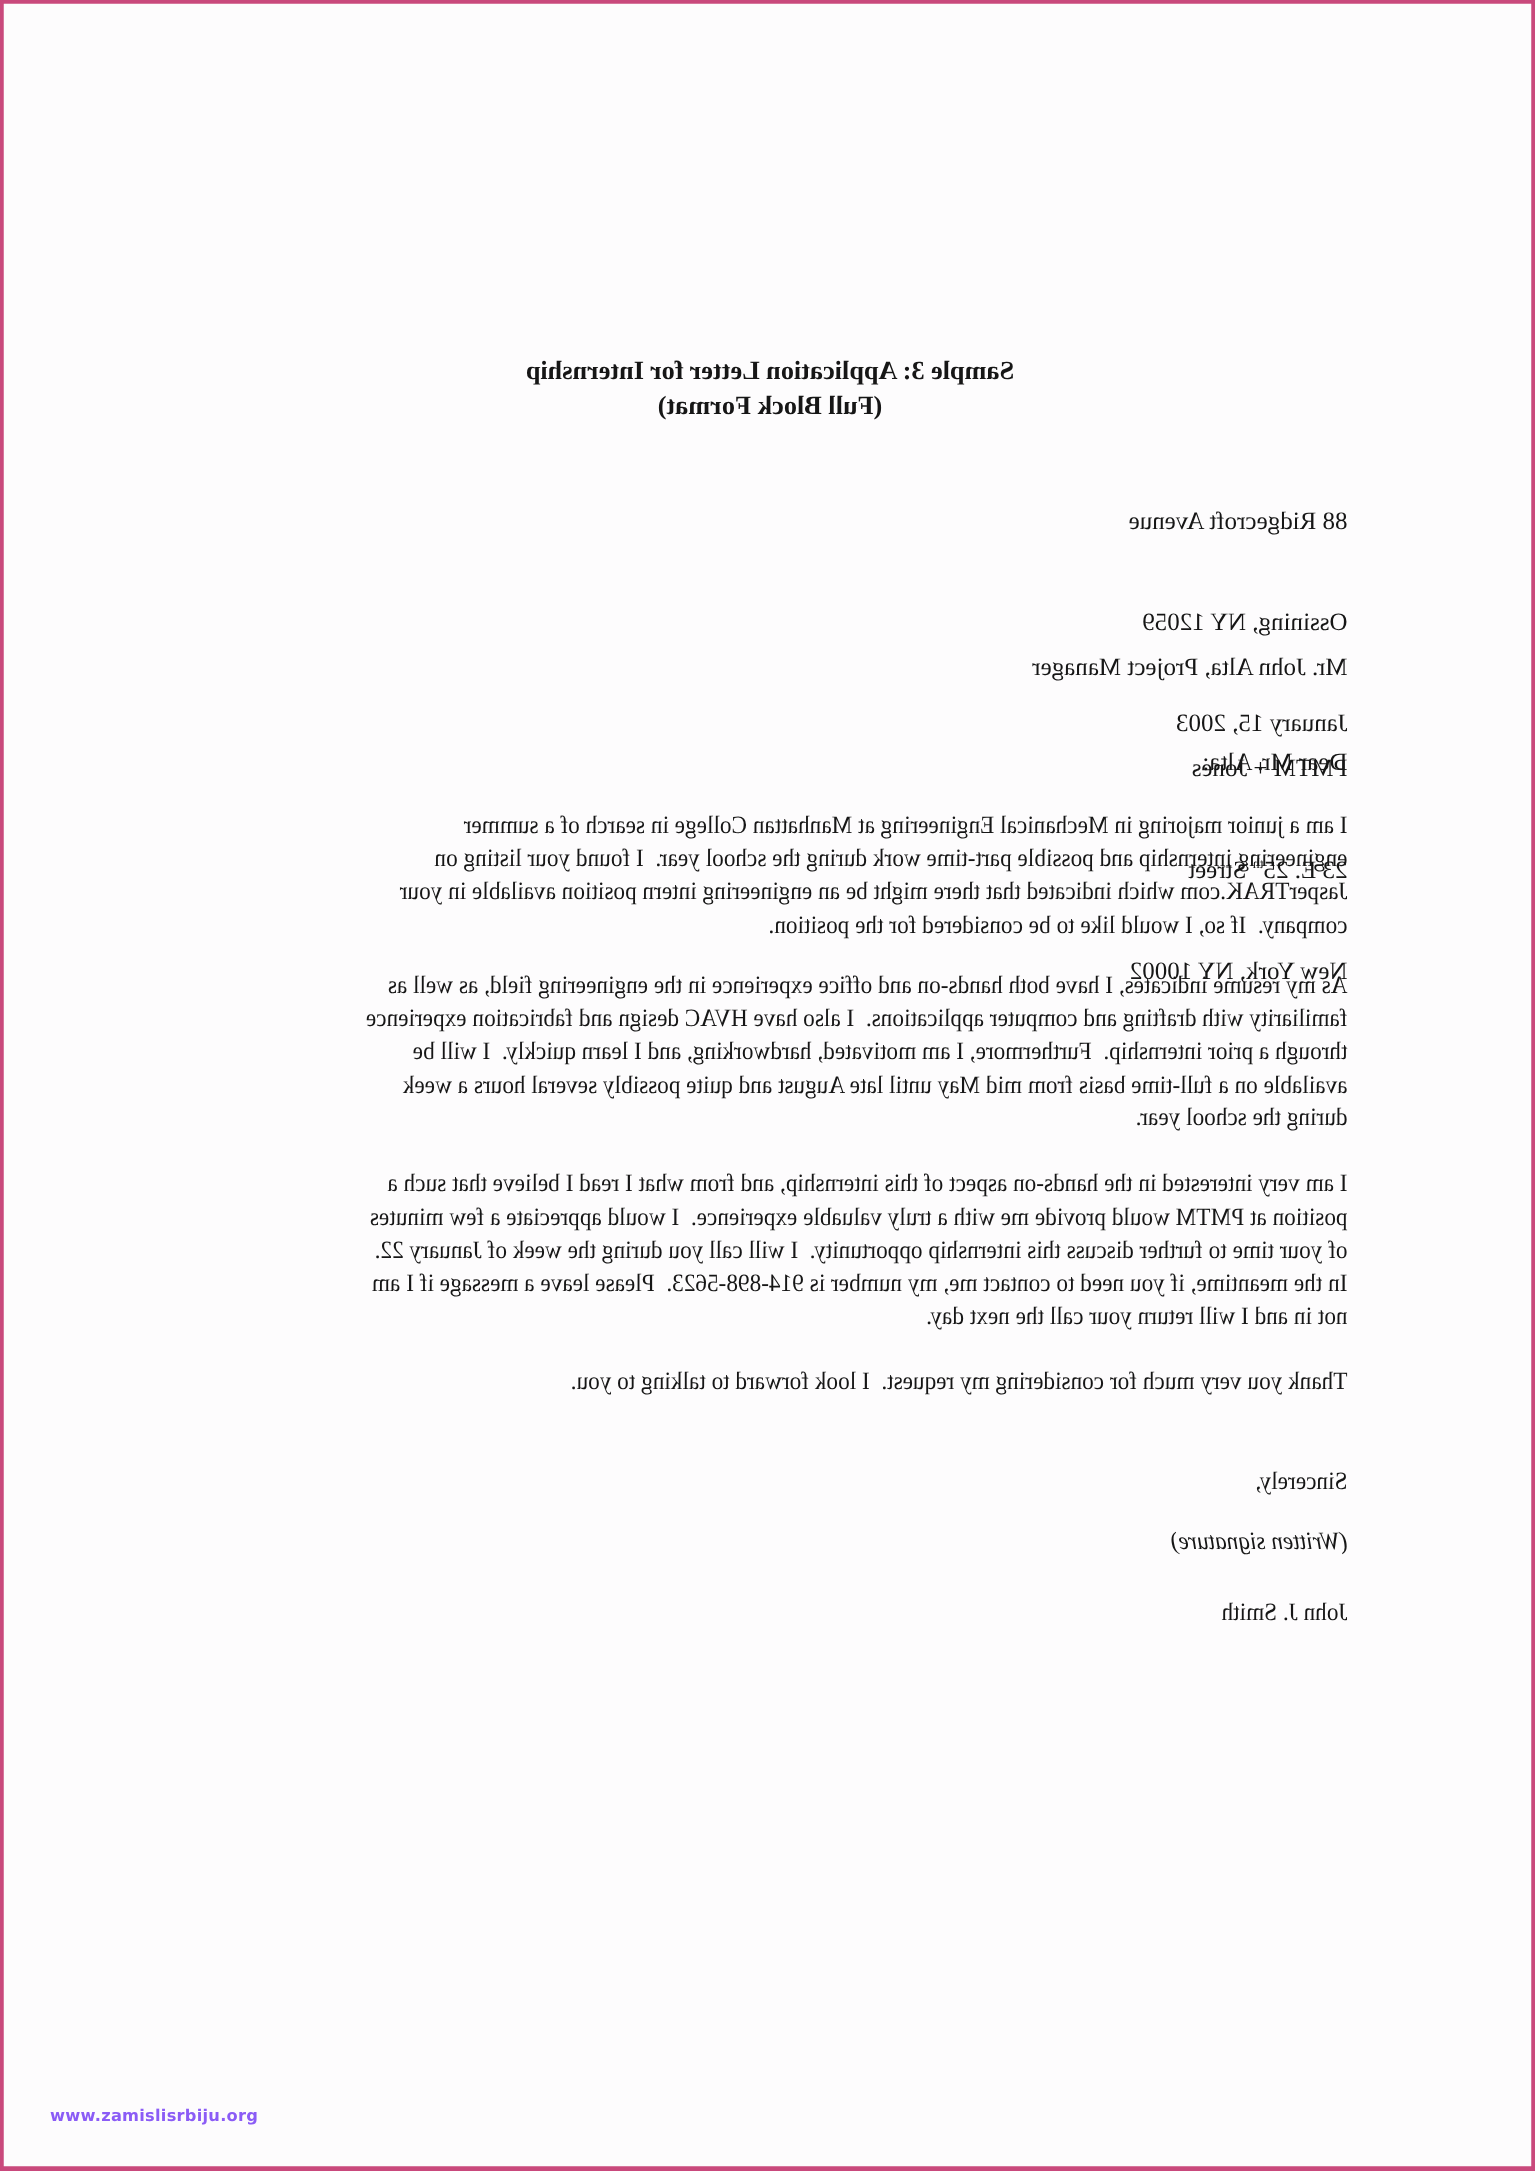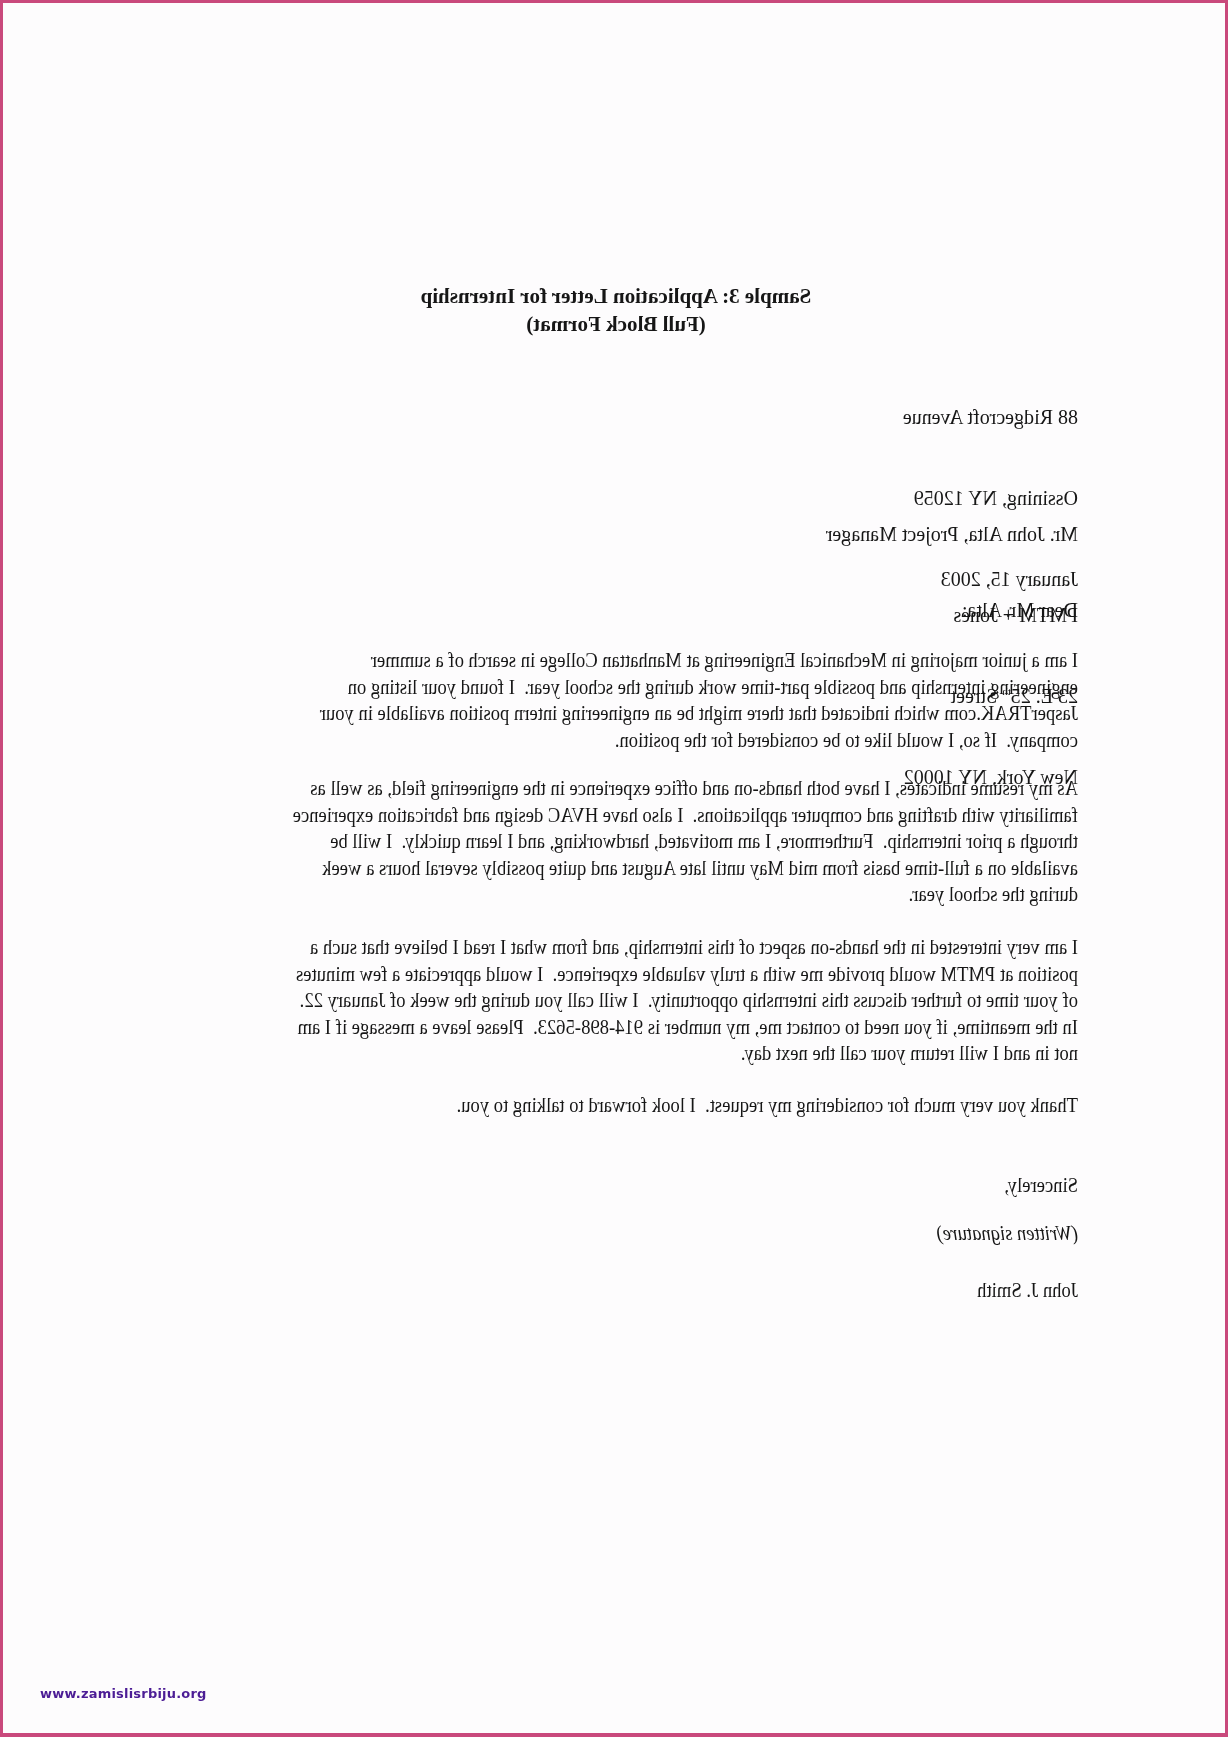--- a/index.html
+++ b/index.html
@@ -43,21 +43,21 @@
   .p1 { top: 647px; transform: scaleX(0.93); transform-origin: 0 0; }
   .p2 { top: 775px; transform: scaleX(0.93); transform-origin: 0 0; }
   .p3 { top: 934px; transform: scaleX(0.93); transform-origin: 0 0; }
   .p4 { top: 1092px; transform: scaleX(0.93); transform-origin: 0 0; }
   .closing { top: 1172px; transform: scaleX(0.93); transform-origin: 0 0; }
   .sig { top: 1220px; font-style: italic; transform: scaleX(0.93); transform-origin: 0 0; }
   .name { top: 1277px; transform: scaleX(0.93); transform-origin: 0 0; }
   .watermark {
     position: absolute; left: 40px; top: 1686px;
     font-family: "DejaVu Sans", "Liberation Sans", sans-serif;
-    font-size: 13px; font-weight: bold; color: #4c1d95; letter-spacing: 0.2px;
+    font-size: 13px; font-weight: bold; color: #8b5cf6; letter-spacing: 0.2px;
   }
 </style>
 </head>
 <body>
 
 <div class="frame"></div>
 
 <div class="page">
 
   <div class="title">

